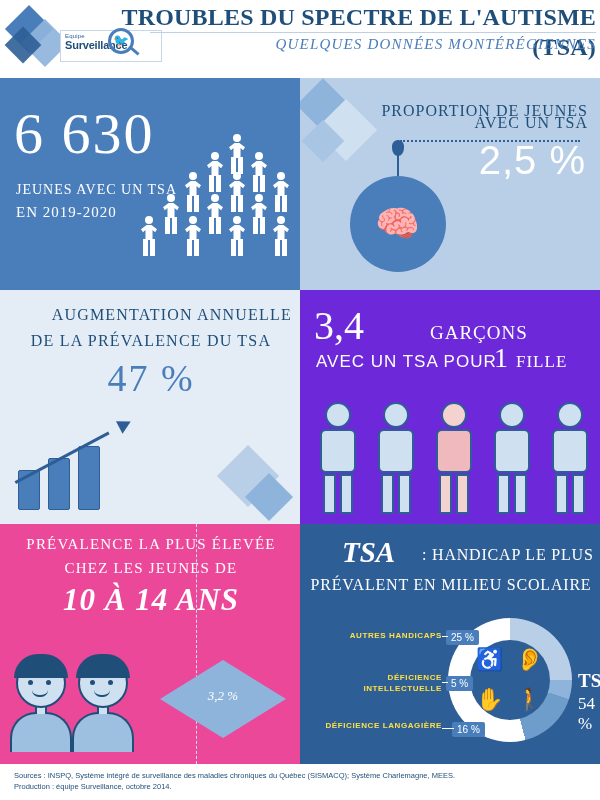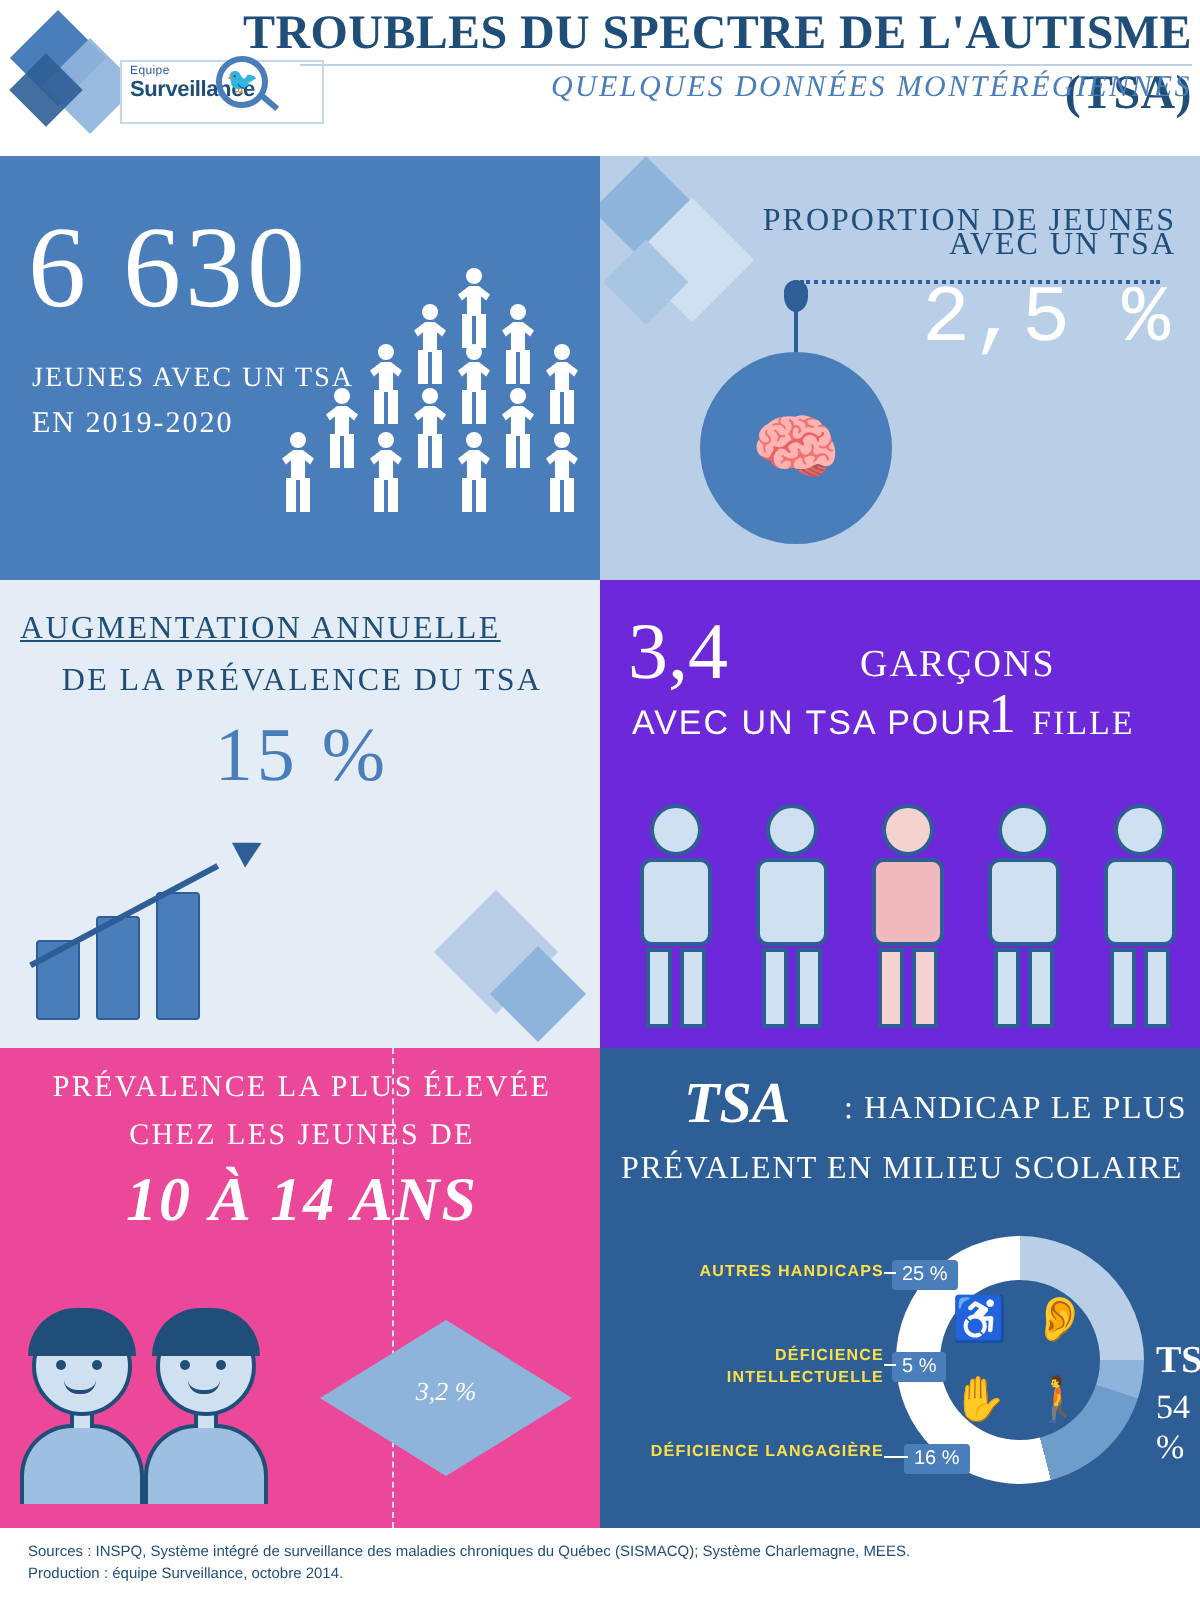--- a/index.html
+++ b/index.html
@@ -63,31 +63,31 @@
 
   
   .p2 .dec-sq1 { position:absolute; left:4px; top:8px; width:38px; height:38px; background:#8fb4dc; transform:rotate(45deg); }
   .p2 .dec-sq2 { position:absolute; left:24px; top:30px; width:44px; height:44px; background:#cfe0f1; transform:rotate(45deg); }
   .p2 .dec-sq3 { position:absolute; left:8px; top:48px; width:30px; height:30px; background:#a9c5e4; transform:rotate(45deg); }
   .p2 .h1 { position:absolute; right:12px; top:12px; width:260px; text-align:right;
             font-family:"Liberation Serif", serif; font-size:16px; color:#1f4e79; letter-spacing:1px;margin-top:12px; }
   .p2 .h2 { position:absolute; right:12px; top:36px; width:260px; text-align:right;
             font-family:"Liberation Serif", serif; font-size:16px; color:#1f4e79; letter-spacing:1px; }
   .p2 .pct { position:absolute; right:14px; top:60px; width:260px; text-align:right;
-             font-family:Liberation Mono, monospace; font-size:40px; color:#ffffff; letter-spacing:1px; }
+             font-family:Liberation Sans, sans-serif; font-size:40px; color:#ffffff; letter-spacing:1px; }
   .p2 .circle { position:absolute; left:50px; top:98px; width:96px; height:96px; border-radius:50%; background:#4a7ebb; }
   .p2 .brain { position:absolute; left:74px; top:122px; width:48px; height:48px; color:#dbe8f5; font-size:36px; line-height:48px; text-align:center; }
   .p2 .pin { position:absolute; left:92px; top:62px; width:12px; height:40px; }
   .p2 .pin .stem { position:absolute; left:5px; top:0; width:2px; height:40px; background:#2e5e96; }
   .p2 .pin .tip { position:absolute; left:0; top:0; width:12px; height:16px; background:#2e5e96; border-radius:6px 6px 50% 50%; }
   .p2 .dash { position:absolute; left:100px; top:62px; width:180px; height:1px; border-top:2px dotted #2e5e96; }
 
   
-  .p3 .t1 { position:absolute; left:10px; top:16px; width:282px; text-align:left;
-            font-family:"Liberation Serif", serif; font-size:16px; color:#1f4e79; letter-spacing:1.2px;text-decoration:underline; }
+  .p3 .t1 { position:absolute; left:10px; top:16px; width:282px; text-align:right;
+            font-family:"Liberation Serif", serif; font-size:16px; color:#1f4e79; letter-spacing:1.2px; }
   .p3 .t2 { position:absolute; left:10px; top:42px; width:282px; text-align:center;
             font-family:"Liberation Serif", serif; font-size:16px; color:#1f4e79; letter-spacing:1.2px; }
   .p3 .pct { position:absolute; left:10px; top:66px; width:282px; text-align:center;
              font-family:"Liberation Serif", serif; font-size:38px; color:#4a7ebb; letter-spacing:2px; }
   .bars { position:absolute; left:14px; top:140px; width:130px; height:80px; }
   .bar { position:absolute; bottom:0; width:22px; background:#4a7ebb; border:1px solid #2e5e96; border-radius:2px; }
   .b1 { left:4px;  height:40px; }
   .b2 { left:34px; height:52px; }
   .b3 { left:64px; height:64px; }
   .arrow-up { position:absolute; left:16px; top:126px; width:122px; height:74px; }
@@ -286,21 +286,21 @@
       <div class="stem"></div>
         <div class="tip"></div>
     </div>
     <div class="circle"></div>
     <div class="brain">🧠</div>
   </div>
 
   <div class="panel p3">
     <div class="t1">AUGMENTATION ANNUELLE</div>
     <div class="t2">DE LA PRÉVALENCE DU TSA</div>
-    <div class="pct">15 %</div>
+    <div class="pct">47 %</div>
     <div class="bars">
       <div class="bar b1"></div>
       <div class="bar b2"></div>
       <div class="bar b3"></div>
     </div>
     <div class="arrow-up">
       <div class="shaft"></div>
         <div class="head"></div>
     </div>
     <div class="dec1"></div>

